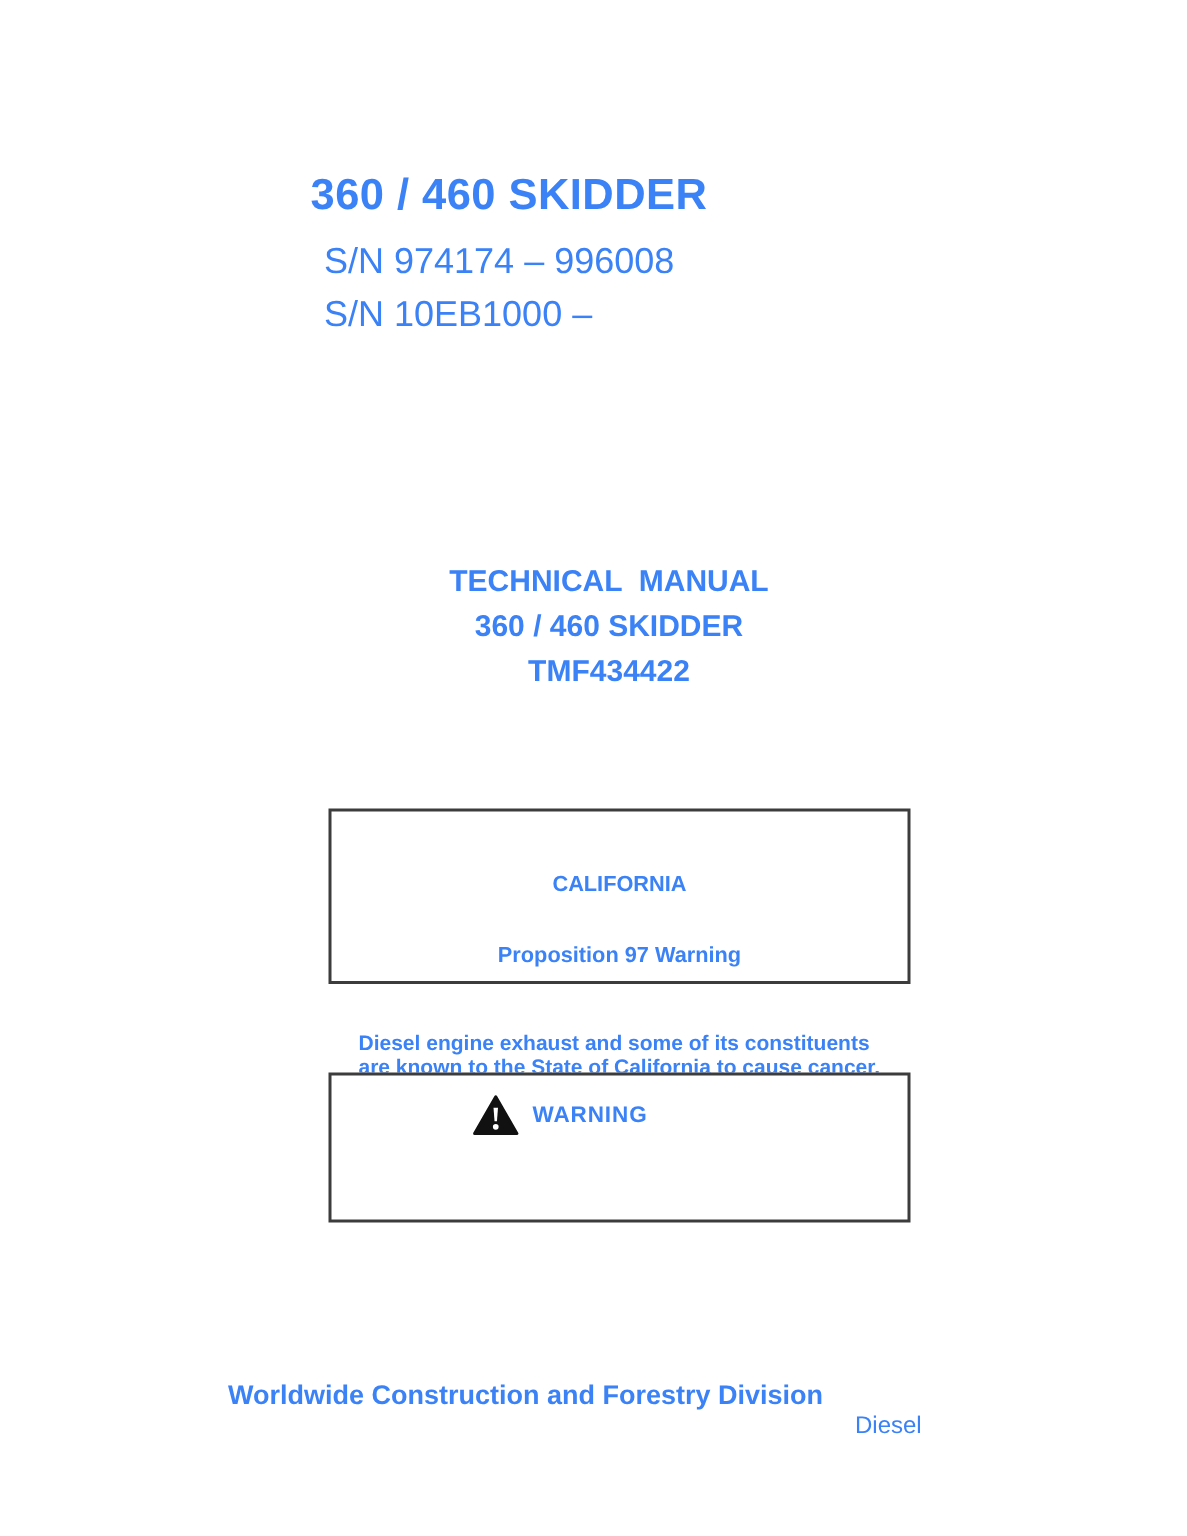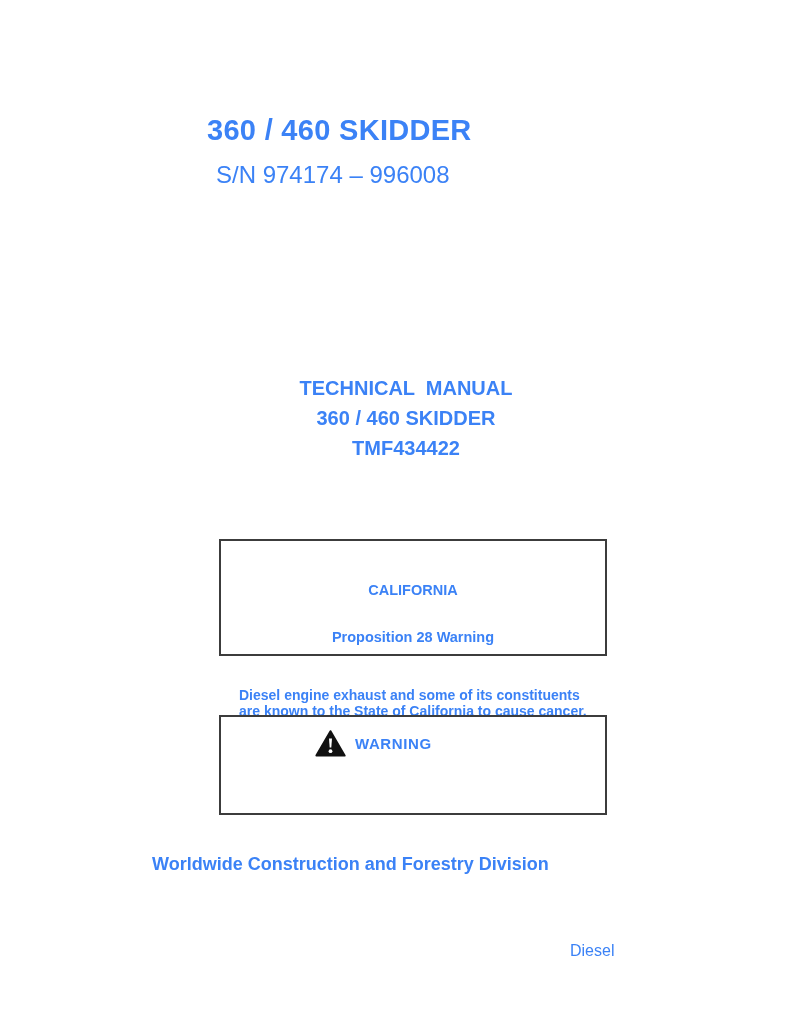--- a/index.html
+++ b/index.html
@@ -86,21 +86,21 @@
     font-size: 15px;
     letter-spacing: 0.6px;
     white-space: pre;
   }
   .warning-box .box-body {
     margin-top: 9px;
   }
   .division {
     position: absolute;
     left: 152px;
-    top: 854px;
+    top: 920px;
     font-size: 18px;
     font-weight: bold;
     white-space: pre;
   }
   .language {
     position: absolute;
     left: 570px;
     top: 942px;
     font-size: 16px;
     font-weight: normal;
@@ -109,31 +109,32 @@
 </style>
 </head>
 <body>
 
 <div class="page">
 
   <div class="doc-title">360 / 460 SKIDDER</div>
 
   <div class="serial-line serial-1">S/N 974174 – 996008</div>
 
+  <div class="serial-line serial-2">S/N 10EB1000 –</div>
 
   <div class="manual-block">
     <div>TECHNICAL  MANUAL</div>
     <div>360 / 460 SKIDDER</div>
     <div>TMF434422</div>
   </div>
 
   <div class="notice-box prop65-box">
     <div class="prop65-heading">
       <div>CALIFORNIA</div>
-      <div>Proposition 28 Warning</div>
+      <div>Proposition 97 Warning</div>
     </div>
     <div class="box-body">Diesel engine exhaust and some of its constituents are known to the State of California to cause cancer, birth defects and other reproductive harm.</div>
   </div>
 
   <div class="notice-box warning-box">
     <div class="warning-header">
       <svg class="warning-tri" viewBox="0 0 31 27" aria-hidden="true">
         <path d="M15.5 1.2 L29.6 25.6 L1.4 25.6 Z" fill="#111111" stroke="#111111" stroke-width="2" stroke-linejoin="round"></path>
         <path d="M14 8.5 L17 8.5 L16.3 17.5 L14.7 17.5 Z" fill="#ffffff"></path>
         <circle cx="15.5" cy="21.2" r="1.9" fill="#ffffff"></circle>

